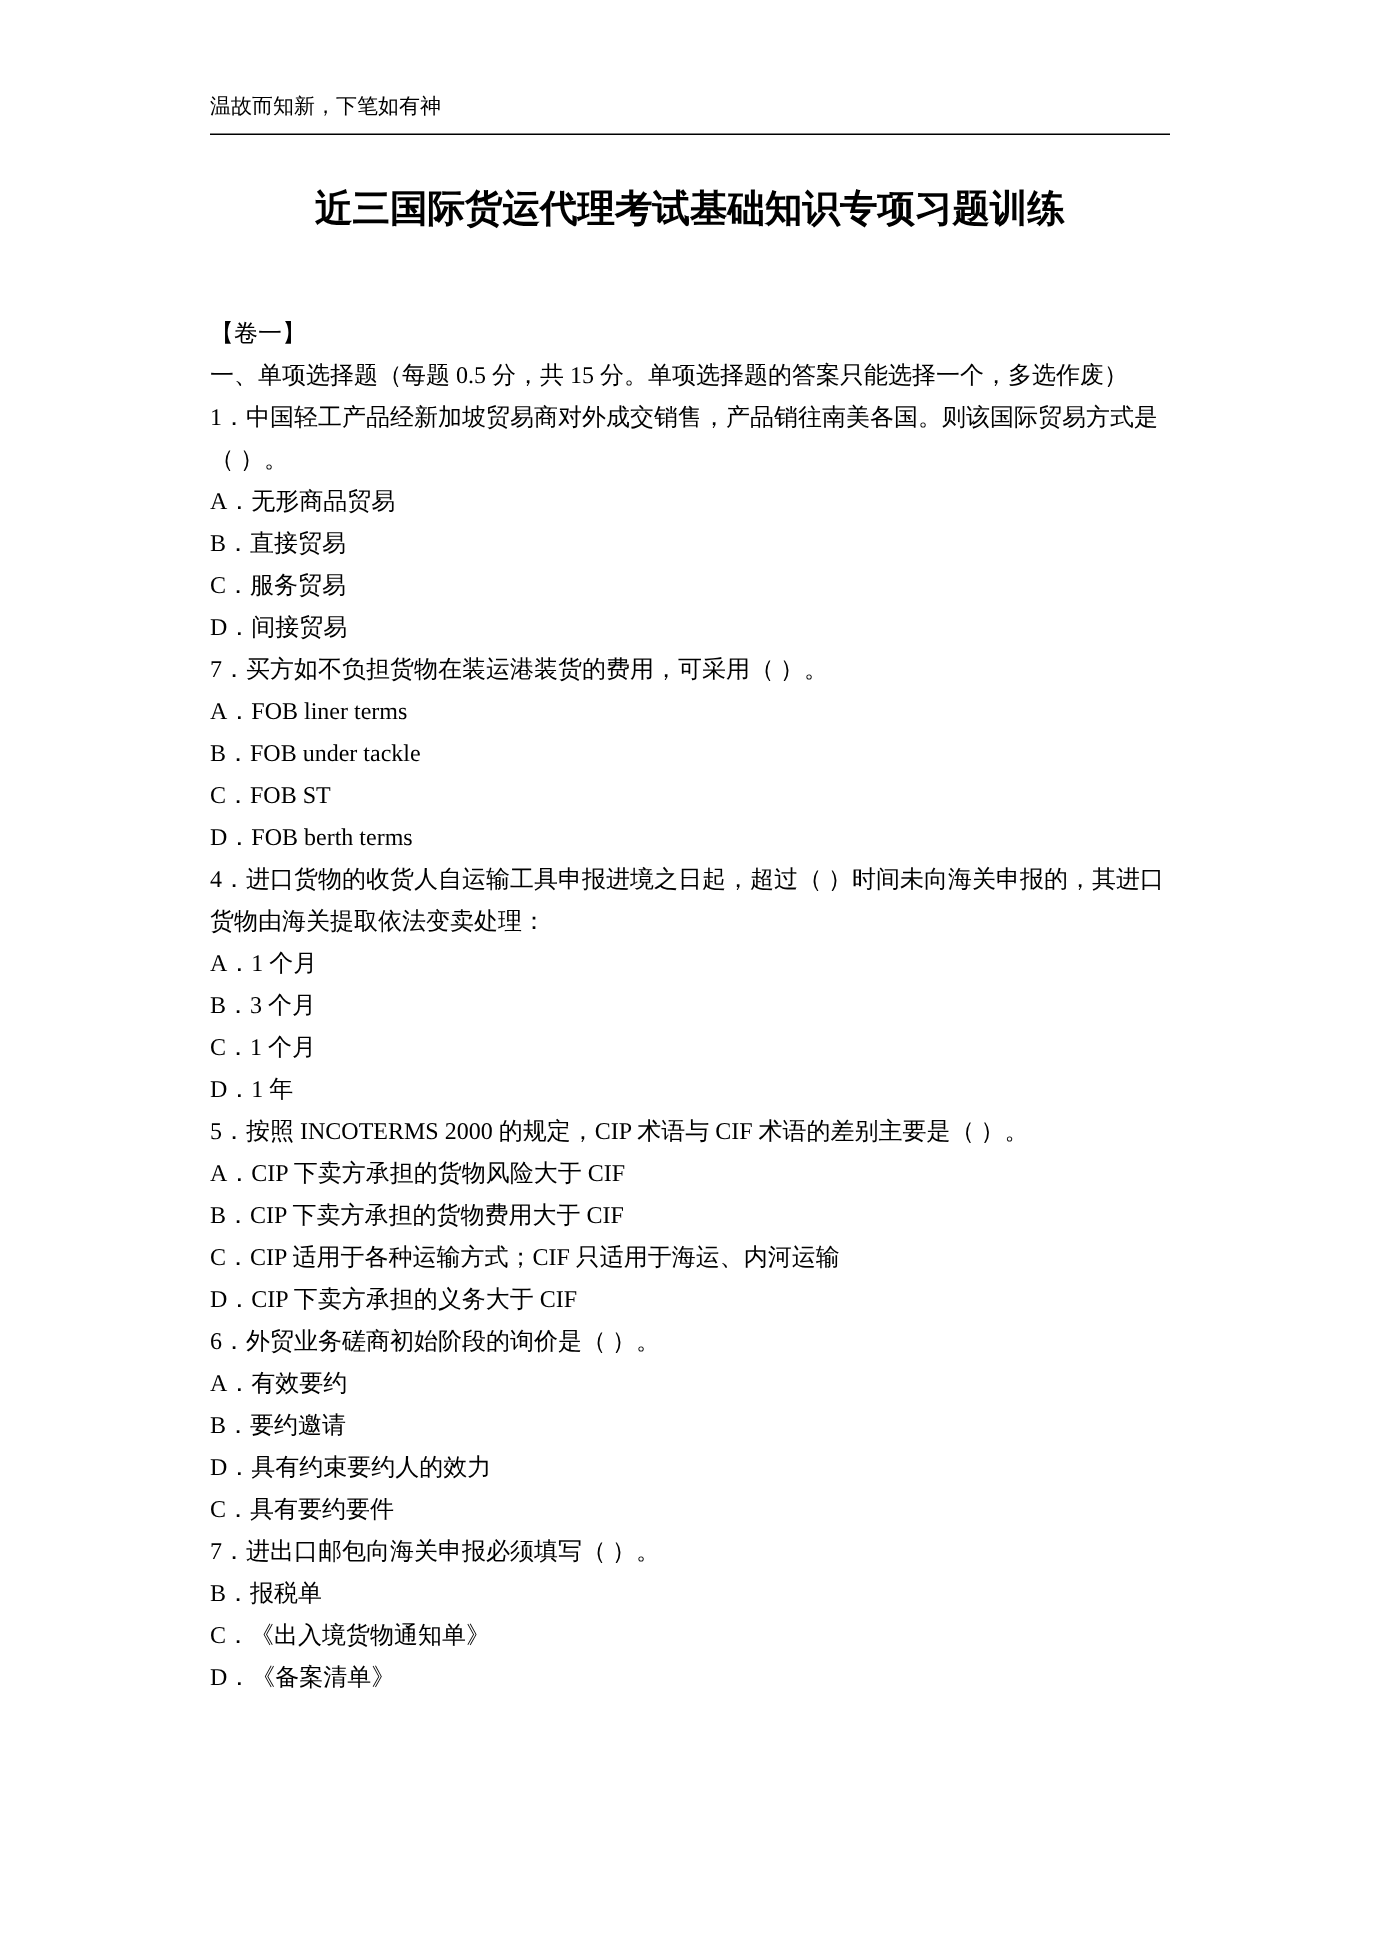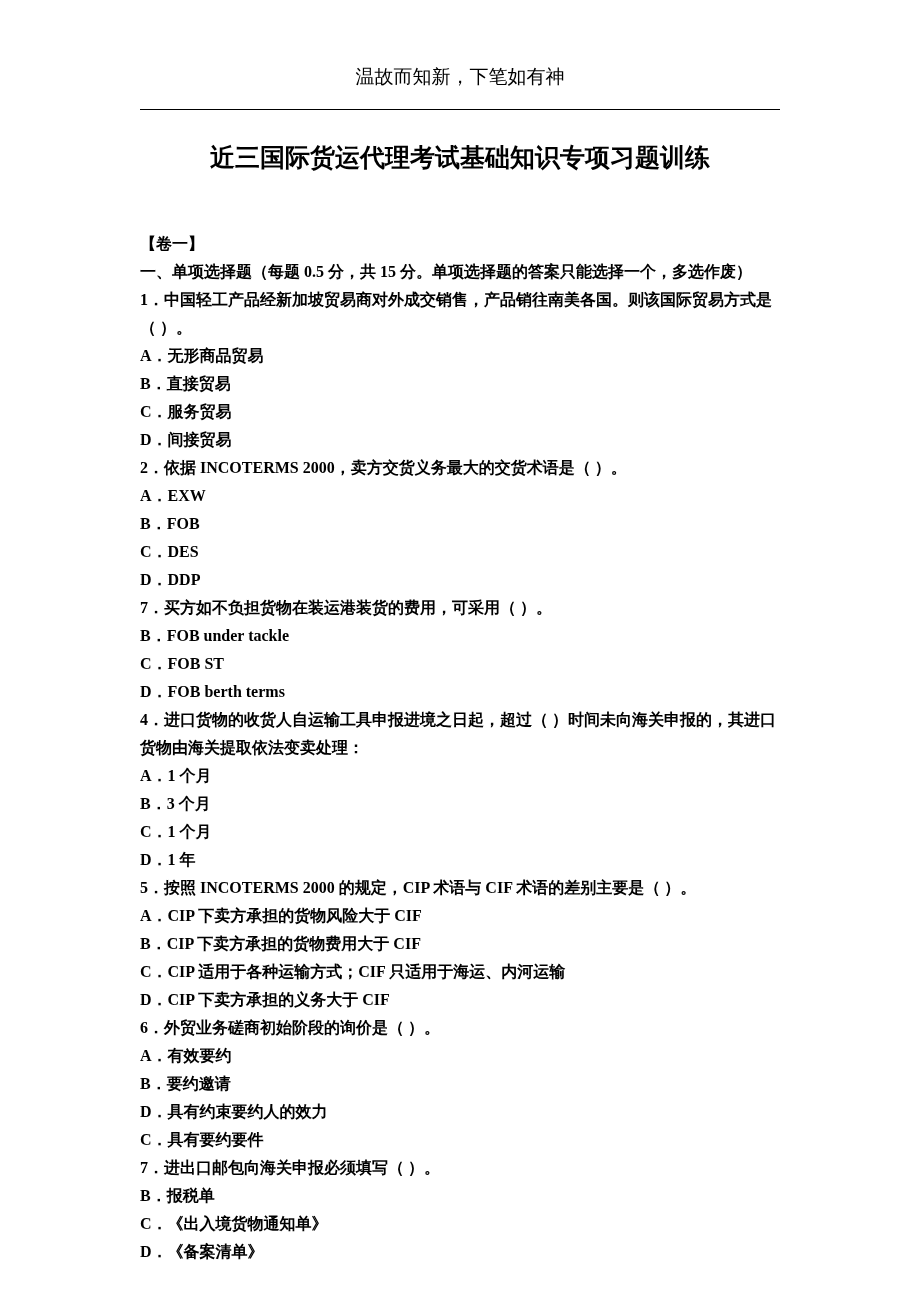--- a/index.html
+++ b/index.html
@@ -11,44 +11,43 @@
     color: #000;
     line-height: 1.75;
   }
   .page {
     width: 780px;
     margin: 0 auto;
     padding: 60px 70px 40px 70px;
     box-sizing: border-box;
   }
   .header {
-    text-align: center;
-    font-size: 19px;
-    margin-bottom: 16px;
+    text-align: left;
+    font-size: 14px;
+    margin-bottom: 4px;
   }
   .hr {
     border: none;
     border-top: 1.5px solid #000;
     margin: 0 0 28px 0;
   }
   .title {
     text-align: center;
-    font-family: Liberation Mono, monospace;
+    font-family: Liberation Sans, sans-serif;
     font-size: 25px;
     font-weight: bold;
     margin: 10px 0 48px 0;
   }
   .body-text {
     font-size: 16px;
     line-height: 1.75;
   }
   .body-text div {
     margin: 0;
     padding: 0;
-    font-weight: bold;
   }
 </style>
 </head>
 <body>
 
 <div class="page">
 
   <div class="header">温故而知新，下笔如有神</div>
   <hr class="hr">
 
@@ -59,30 +58,24 @@
     <div>一、单项选择题（每题 0.5 分，共 15 分。单项选择题的答案只能选择一个，多选作废）</div>
 
     <div>
       <div>1．中国轻工产品经新加坡贸易商对外成交销售，产品销往南美各国。则该国际贸易方式是（ ）。</div>
       <div>A．无形商品贸易</div>
       <div>B．直接贸易</div>
       <div>C．服务贸易</div>
       <div>D．间接贸易</div>
     </div>
 
-    <div>
-      <div>2．依据 INCOTERMS 2000，卖方交货义务最大的交货术语是（ ）。</div>
-      <div>A．EXW</div>
-      <div>B．FOB</div>
-      <div>C．DES</div>
-      <div>D．DDP</div>
-    </div>
 
     <div>
       <div>7．买方如不负担货物在装运港装货的费用，可采用（ ）。</div>
+      <div>A．FOB liner terms</div>
       <div>B．FOB under tackle</div>
       <div>C．FOB ST</div>
       <div>D．FOB berth terms</div>
     </div>
 
     <div>
       <div>4．进口货物的收货人自运输工具申报进境之日起，超过（ ）时间未向海关申报的，其进口货物由海关提取依法变卖处理：</div>
       <div>A．1 个月</div>
       <div>B．3 个月</div>
       <div>C．1 个月</div>

